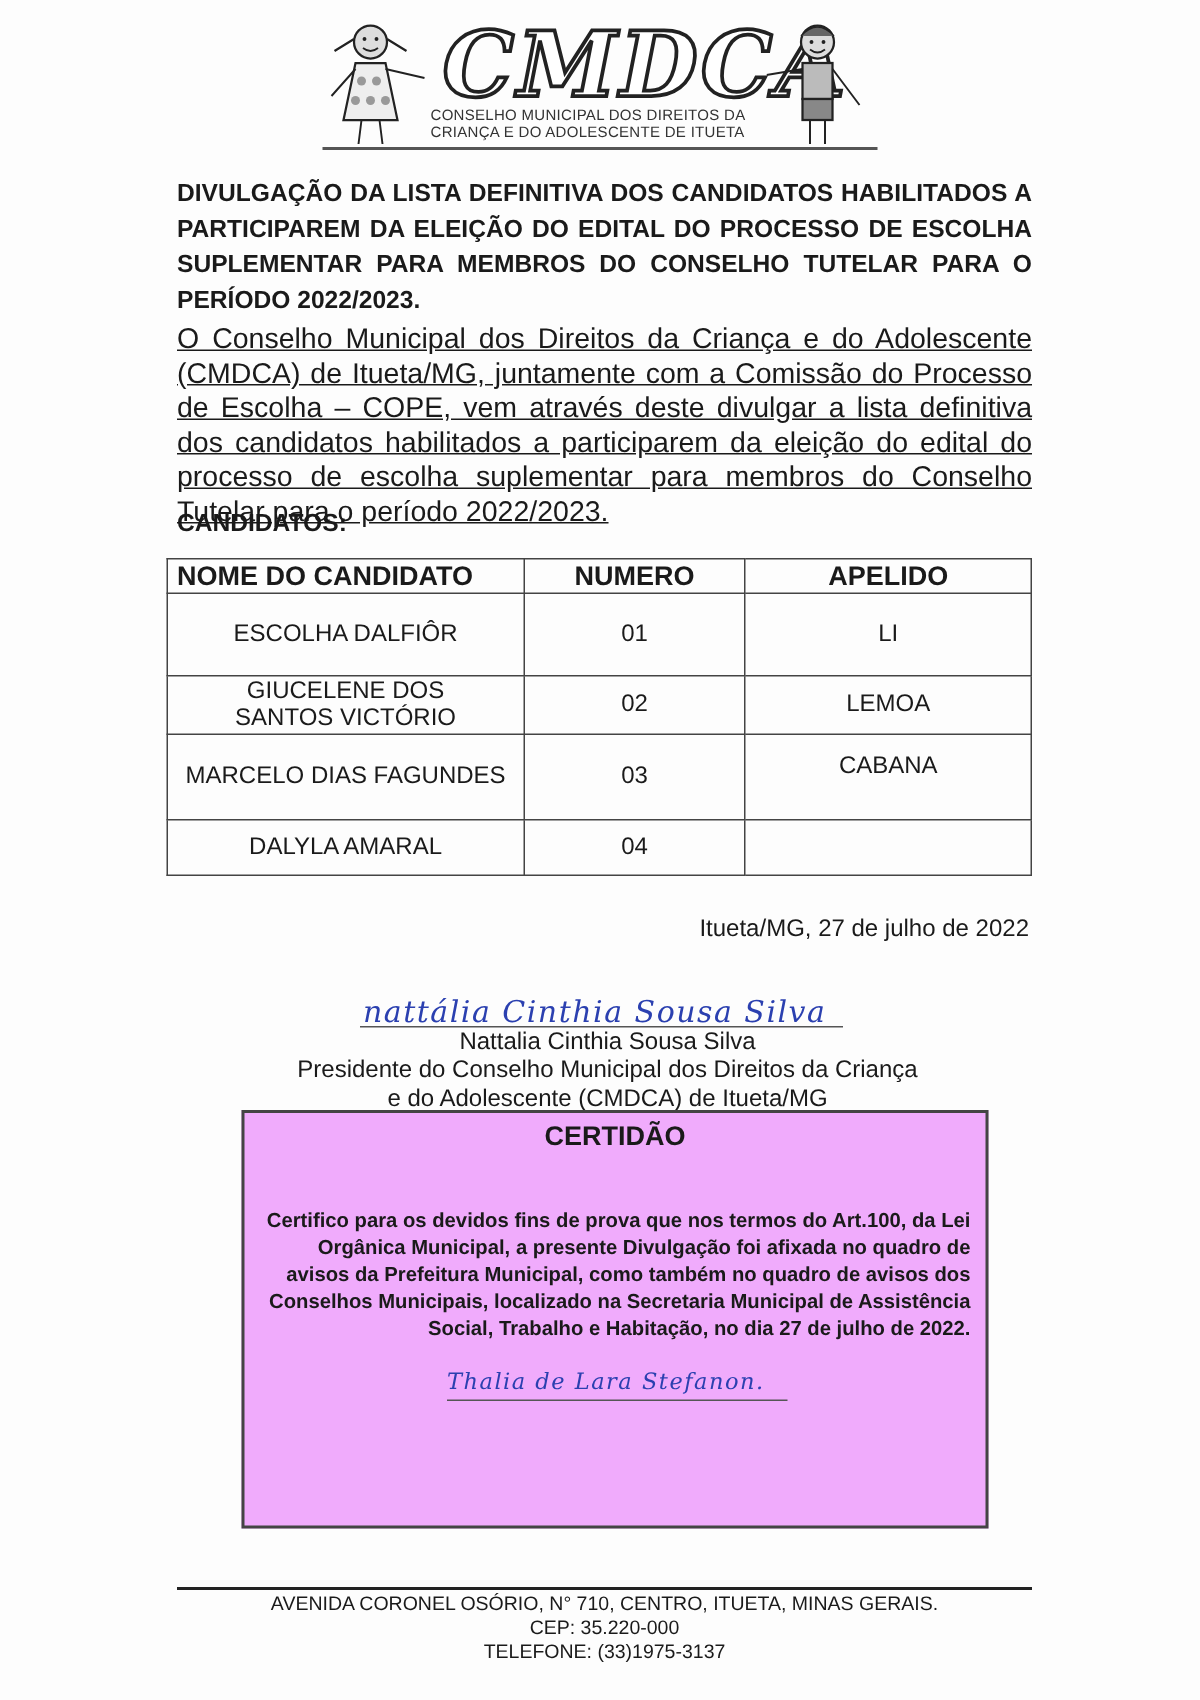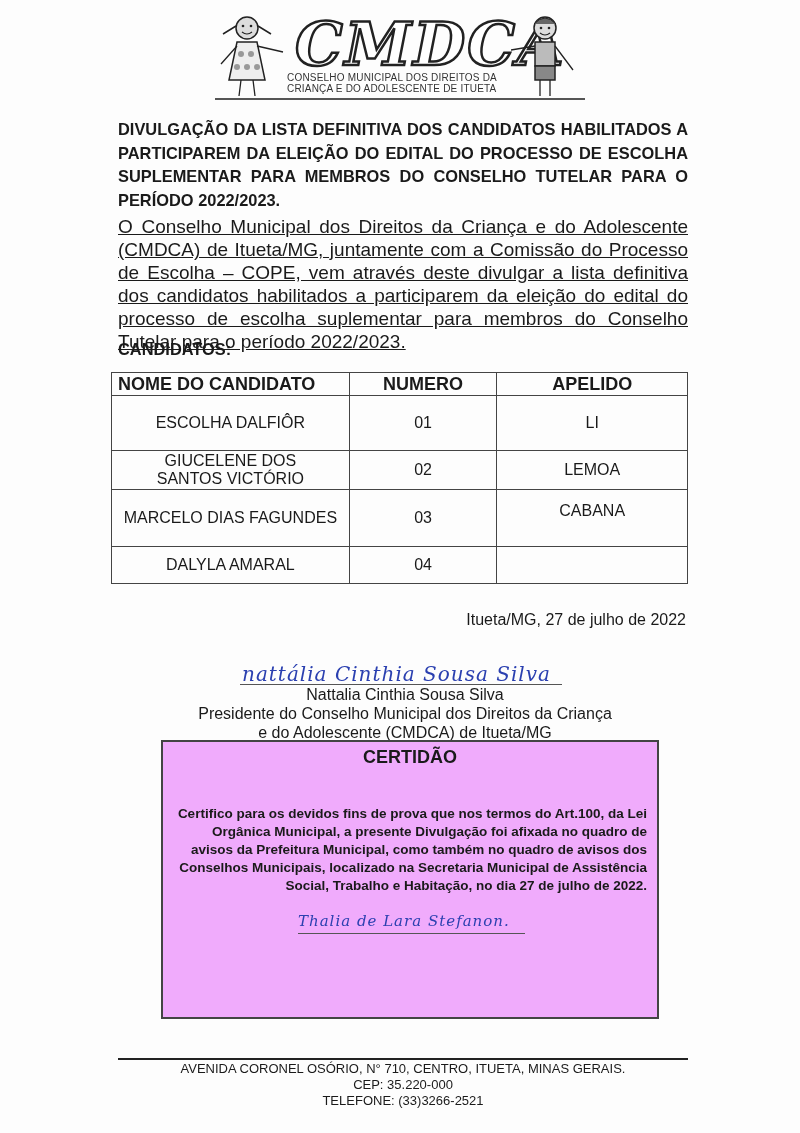--- a/index.html
+++ b/index.html
@@ -128,14 +128,14 @@
   <div class="cert-title">CERTIDÃO</div>
   <div class="cert-body">Certifico para os devidos fins de prova que nos termos do Art.100, da Lei Orgânica Municipal, a presente Divulgação foi afixada no quadro de avisos da Prefeitura Municipal, como também no quadro de avisos dos Conselhos Municipais, localizado na Secretaria Municipal de Assistência Social, Trabalho e Habitação, no dia 27 de julho de 2022.</div>
   <div class="sig2">Thalia de Lara Stefanon.</div>
   <div class="sig2-line"></div>
 </div>
 
 <div class="abs foot-line"></div>
 <div class="abs footer">
   <div>AVENIDA CORONEL OSÓRIO, N° 710, CENTRO, ITUETA, MINAS GERAIS.</div>
   <div>CEP: 35.220-000</div>
-  <div>TELEFONE: (33)3266-2521</div>
+  <div>TELEFONE: (33)1975-3137</div>
 </div>
 
 </body></html>

